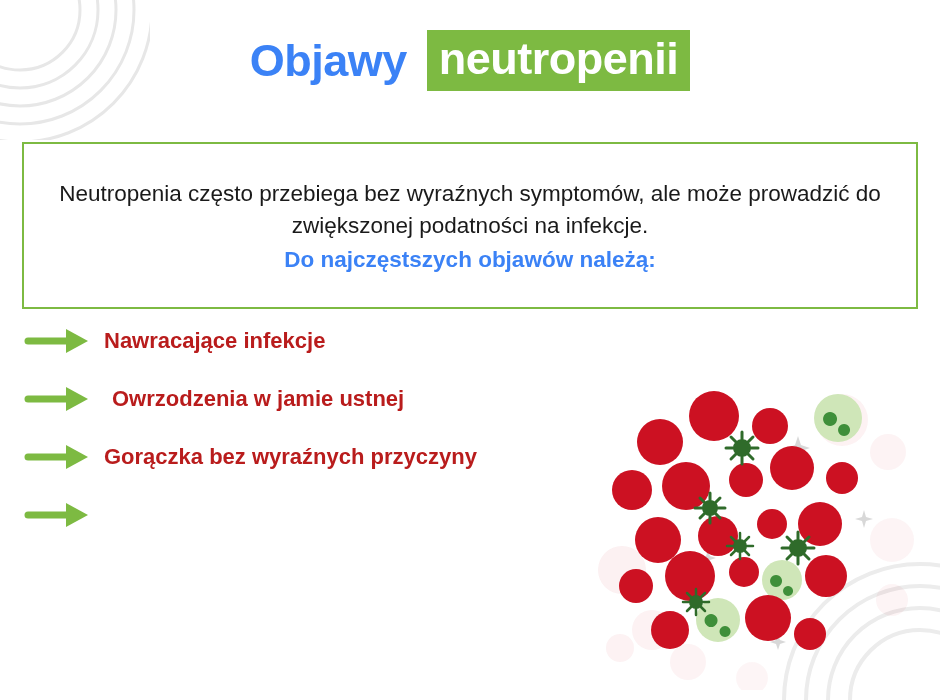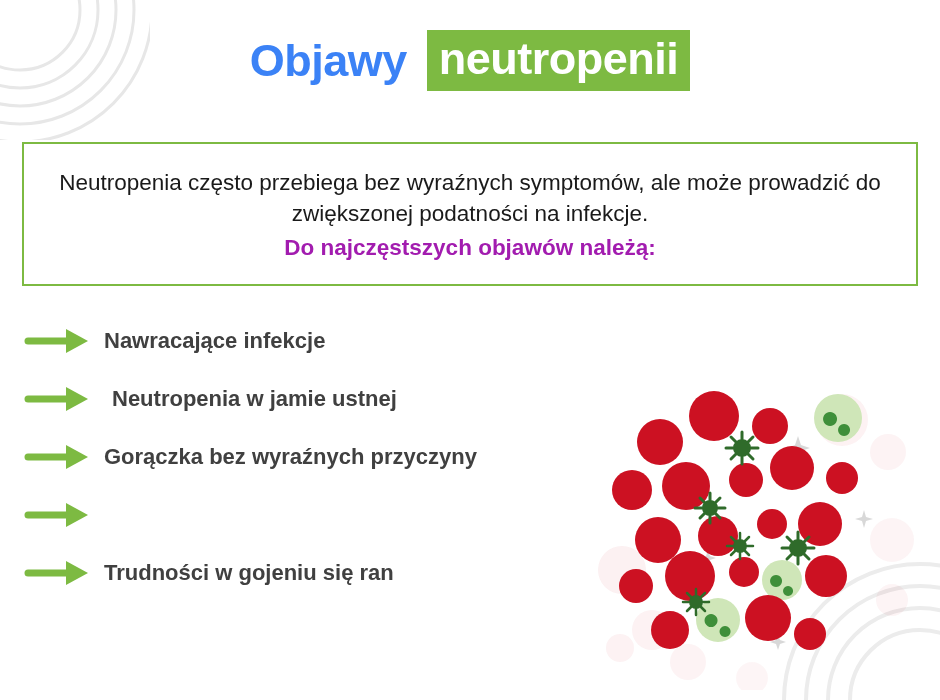--- a/index.html
+++ b/index.html
@@ -67,40 +67,40 @@
     vertical-align: middle;
     line-height: 1;
   }
 
   
   .intro-box {
     position: absolute;
     left: 22px;
     top: 142px;
     width: 896px;
-    height: 144px;
+    height: 167px;
     box-sizing: border-box;
     border: 2px solid #7dba42;
     display: flex;
     flex-direction: column;
     align-items: center;
     justify-content: center;
     padding: 0 26px;
   }
   .intro-text {
     font-size: 22.5px;
     color: #1a1a1a;
     text-align: center;
     line-height: 1.38;
     max-width: 860px;
   }
   .intro-bold {
     font-size: 22.5px;
     font-weight: bold;
-    color: #a21caf;
+    color: #3b82f6;
     text-align: center;
     margin-top: 6px;
   }
 
   
   .list {
     position: absolute;
     left: 22px;
     top: 312px;
     width: 640px;
@@ -112,21 +112,21 @@
   }
   .arrow {
     width: 74px;
     height: 34px;
     flex: 0 0 74px;
     margin-right: 8px;
   }
   .item-label {
     font-size: 22px;
     font-weight: bold;
-    color: #404040;
+    color: #b91c1c;
     white-space: nowrap;
   }
   .indent-1 { padding-left: 8px; }
   .indent-2 { padding-left: 10px; }
 
   
   .cells {
     position: absolute;
     right: 18px;
     bottom: 10px;
@@ -175,45 +175,38 @@
         <path d="M44 5 L66 17 L44 29 Z" fill="#7dba42"></path>
       </svg>
       <span class="item-label">Nawracające infekcje</span>
     </div>
 
     <div class="list-item">
       <svg class="arrow" viewBox="0 0 74 34">
         <path d="M6 17 H48" stroke="#7dba42" stroke-width="7" stroke-linecap="round" fill="none"></path>
         <path d="M44 5 L66 17 L44 29 Z" fill="#7dba42"></path>
       </svg>
-      <span class="item-label indent-1">Neutropenia w jamie ustnej</span>
+      <span class="item-label indent-1">Owrzodzenia w jamie ustnej</span>
     </div>
 
     <div class="list-item">
       <svg class="arrow" viewBox="0 0 74 34">
         <path d="M6 17 H48" stroke="#7dba42" stroke-width="7" stroke-linecap="round" fill="none"></path>
         <path d="M44 5 L66 17 L44 29 Z" fill="#7dba42"></path>
       </svg>
       <span class="item-label">Gorączka bez wyraźnych przyczyny</span>
     </div>
 
     <div class="list-item">
       <svg class="arrow" viewBox="0 0 74 34">
         <path d="M6 17 H48" stroke="#7dba42" stroke-width="7" stroke-linecap="round" fill="none"></path>
         <path d="M44 5 L66 17 L44 29 Z" fill="#7dba42"></path>
       </svg>
     </div>
 
-    <div class="list-item">
-      <svg class="arrow" viewBox="0 0 74 34">
-        <path d="M6 17 H48" stroke="#7dba42" stroke-width="7" stroke-linecap="round" fill="none"></path>
-        <path d="M44 5 L66 17 L44 29 Z" fill="#7dba42"></path>
-      </svg>
-      <span class="item-label">Trudności w gojeniu się ran</span>
-    </div>
 
   </div>
 
   <svg class="cells" viewBox="0 0 330 300">
 
     <g opacity="0.18">
       <circle cx="30" cy="180" r="24" fill="#cc1122" opacity="0.35"></circle>
       <circle cx="60" cy="240" r="20" fill="#cc1122" opacity="0.3"></circle>
       <circle cx="28" cy="258" r="14" fill="#cc1122" opacity="0.3"></circle>
       <circle cx="96" cy="272" r="18" fill="#cc1122" opacity="0.28"></circle>

